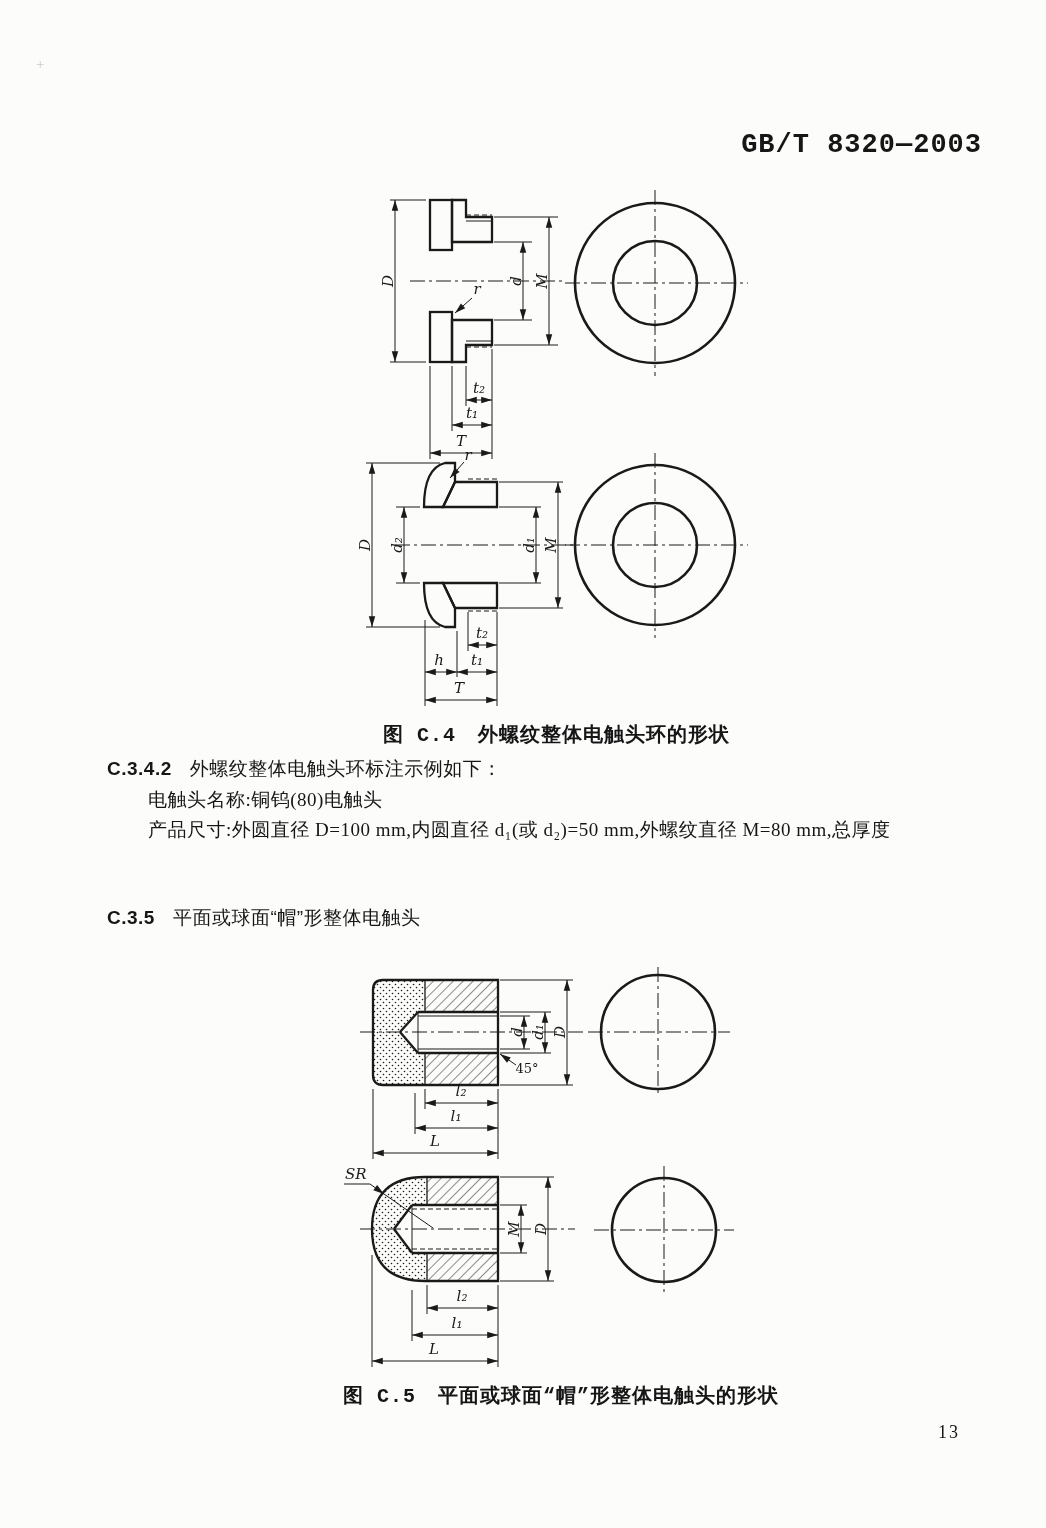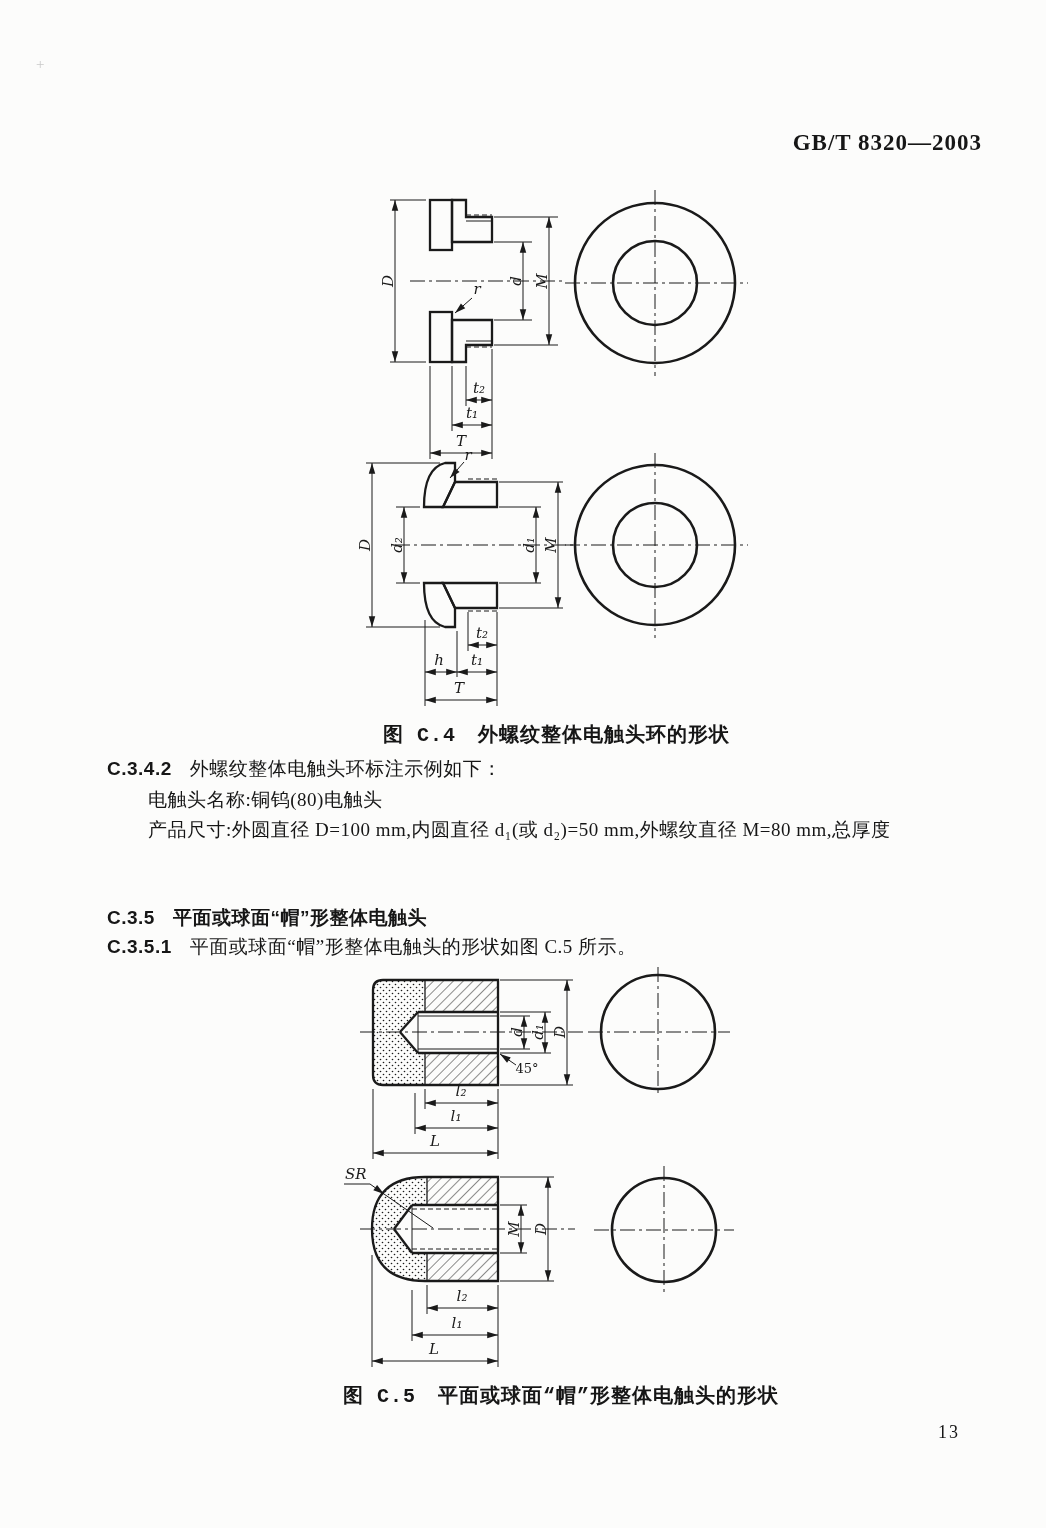--- a/index.html
+++ b/index.html
@@ -1,23 +1,23 @@
 <!DOCTYPE html>
 <html><head>
 <meta charset="utf-8">
 <style>
   html,body{margin:0;padding:0;background:#d8d8d8;}
   .page{position:relative;width:1046px;height:1528px;background:#fcfcfb;margin:0 auto;
         font-family:"Liberation Serif","DejaVu Serif",serif;color:#161616;overflow:hidden;}
-  .hdr{position:absolute;top:130px;right:64px;font-weight:bold;font-size:23px;
-       letter-spacing:1px;font-family:Liberation Serif, serif;}
+  .hdr{position:absolute;top:130px;right:64px;font-weight:bold;font-size:27px;
+       letter-spacing:1px;font-family:Liberation Mono, monospace;}
   .reg-cross{position:absolute;left:36px;top:56px;color:#c9c9c9;font-size:15px;}
   .txtline{position:absolute;white-space:nowrap;font-size:19px;letter-spacing:0.5px;}
   .num{font-family:"Liberation Sans","DejaVu Sans",sans-serif;font-weight:bold;margin-right:18px;text-align:right;}
-  .boldttl{font-family:"Liberation Sans","DejaVu Sans",sans-serif;font-weight:bold;}
+  .boldttl{font-family:"Liberation Sans","DejaVu Sans",sans-serif;font-weight:normal;}
   .caption{position:absolute;white-space:nowrap;font-size:20px;font-weight:bold;
            font-family:Liberation Mono, monospace;letter-spacing:1px;}
   .capnum{margin-right:22px;}
   .pageno{position:absolute;top:1422px;left:938px;font-size:18px;letter-spacing:2px;}
   .fig{position:absolute;}
   svg{display:block;}
   .dim{font:italic 15px "DejaVu Serif","Liberation Serif",serif;fill:#1a1a1a;}
   .dimp{font:13px "DejaVu Serif","Liberation Serif",serif;fill:#1a1a1a;}
   .ol{stroke:#1a1a1a;stroke-width:2.3;fill:none;}
   .ol2{stroke:#1a1a1a;stroke-width:2.6;fill:none;}
@@ -159,23 +159,20 @@
   </div>
 
   <div class="txtline" style="left:107px;top:756px">
     <span class="num">C.3.4.2</span><span>外螺纹整体电触头环标注示例如下：</span>
   </div>
   <div class="txtline" style="left:148px;top:787px">电触头名称:铜钨(80)电触头</div>
   <div class="txtline" style="left:148px;top:817px">产品尺寸:外圆直径 D=100 mm,内圆直径 d₁(或 d₂)=50 mm,外螺纹直径 M=80 mm,总厚度</div>
   <div class="txtline" style="left:107px;top:905px">
     <span class="num">C.3.5</span><span class="boldttl">平面或球面“帽”形整体电触头</span>
   </div>
-  <div class="txtline" style="left:107px;top:934px">
-    <span class="num">C.3.5.1</span><span>平面或球面“帽”形整体电触头的形状如图 C.5 所示。</span>
-  </div>
 
   <div class="fig" style="left:340px;top:965px">
     <svg width="440" height="205" viewBox="0 0 440 205">
       <g>
         <path d="M43,15 L85,15 L85,120 L43,120 Q33,120 33,110 L33,25 Q33,15 43,15 Z" fill="url(#stip)" stroke="none"></path>
         <rect x="85" y="15" width="73" height="32" fill="url(#hat)" stroke="none"></rect>
         <rect x="85" y="88" width="73" height="32" fill="url(#hat)" stroke="none"></rect>
         <rect x="78" y="47" width="80" height="41" fill="#fcfcfb" stroke="none"></rect>
         <polygon points="78,47 60,67 78,88" fill="#fcfcfb" stroke="none"></polygon>
         <path d="M43,15 L158,15 L158,120 L43,120 Q33,120 33,110 L33,25 Q33,15 43,15 Z" class="ol"></path>

